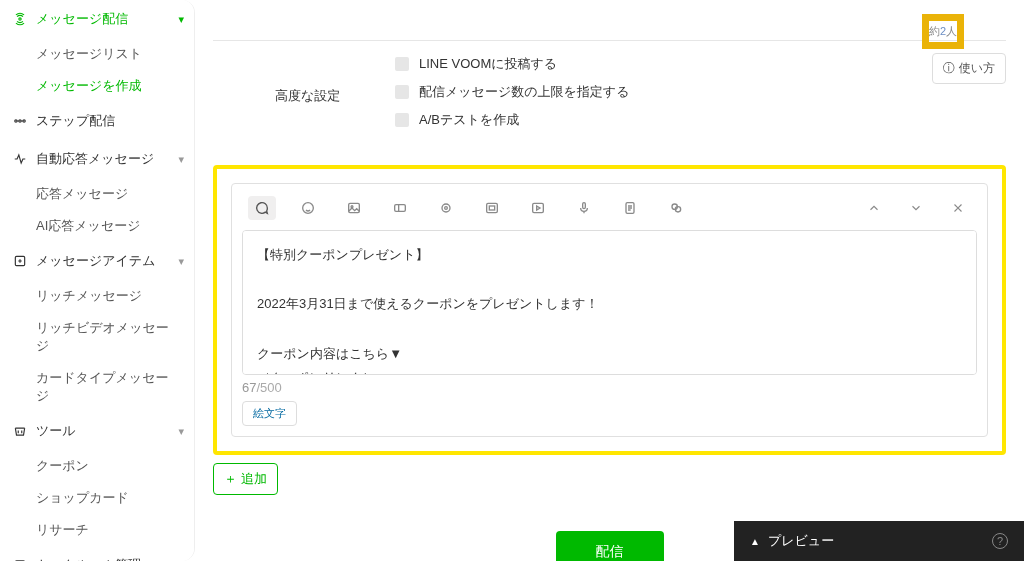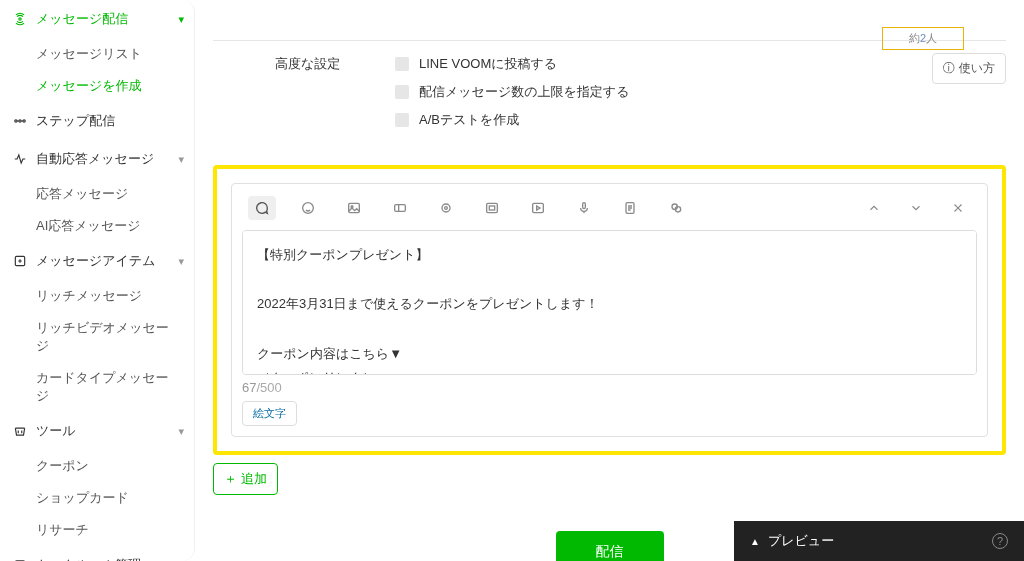--- a/index.html
+++ b/index.html
@@ -9,27 +9,27 @@
     .sidebar { width:195px; background:#fff; border-right:1px solid #eee; display:flex; flex-direction:column; overflow-y:auto;border-radius:13px; }
     .nav-head { display:flex; align-items:center; gap:8px; padding:10px 14px 10px 12px; color:#333; cursor:pointer; position:relative; }
     .nav-head.active { color:#00b900; }
     .nav-icon { width:16px; display:inline-flex; align-items:center; justify-content:center; color:currentColor; }
     .nav-head .chev { position:absolute; right:10px; color:#999; font-size:11px; }
     .nav-head.active .chev { color:#00b900; }
     .nav-child { padding:7px 14px 7px 36px; color:#555; cursor:pointer; }
     .nav-child.sel { color:#00b900; }
 
     .main { flex:1; position:relative; overflow-y:auto; padding:0 18px 80px 18px; }
-    .badge-box { position:absolute; right:60px; top:14px; border:1px solid #eab308; padding:3px 26px; font-size:11px; color:#888;margin-top:13px; }
+    .badge-box { position:absolute; right:60px; top:14px; border:7px solid #eab308; padding:3px 0; font-size:11px; color:#888; }
     .badge-box .num { color:#6b8ec4; }
 
     .hr { border-top:1px solid #e6e6e6; margin:40px 0 14px 0; }
 
     .settings-row { display:flex; gap:30px; margin:0 0 6px 62px; }
-    .settings-label { color:#333; width:90px; }
+    .settings-label { color:#333; width:90px;margin-top:32px; }
     .settings-opts { display:flex; flex-direction:column; gap:10px; flex:1; position:relative; }
     .opt { display:flex; align-items:center; gap:10px; color:#333; }
     .chk { width:14px; height:14px; background:#e6e6e6; border-radius:2px; }
     .howto { position:absolute; right:0; top:-2px; padding:6px 10px; border:1px solid #ddd; border-radius:4px; color:#555; background:#fff; font-size:12px; display:flex; align-items:center; gap:4px; }
 
     .editor-wrap { border:4px solid #ffe600; border-radius:4px; padding:14px; margin-top:36px; }
     .editor-card { border:1px solid #e0e0e0; border-radius:4px; background:#fff; padding:10px; }
     .toolbar { display:flex; align-items:center; gap:18px; padding:2px 6px 10px 6px; color:#8a8a8a; }
     .tool { cursor:pointer; display:inline-flex; padding:4px 6px; border-radius:4px; }
     .tool.active { background:#f0efef; color:#555; }

